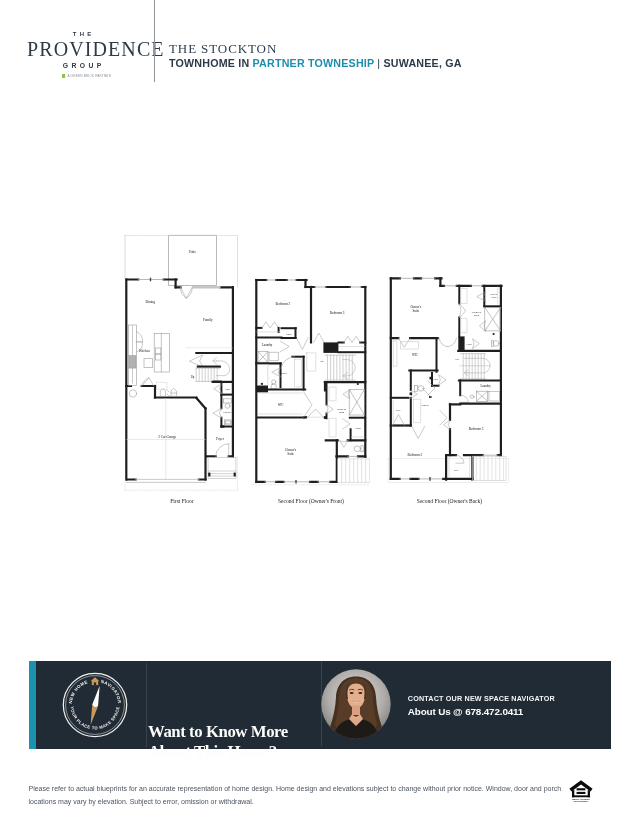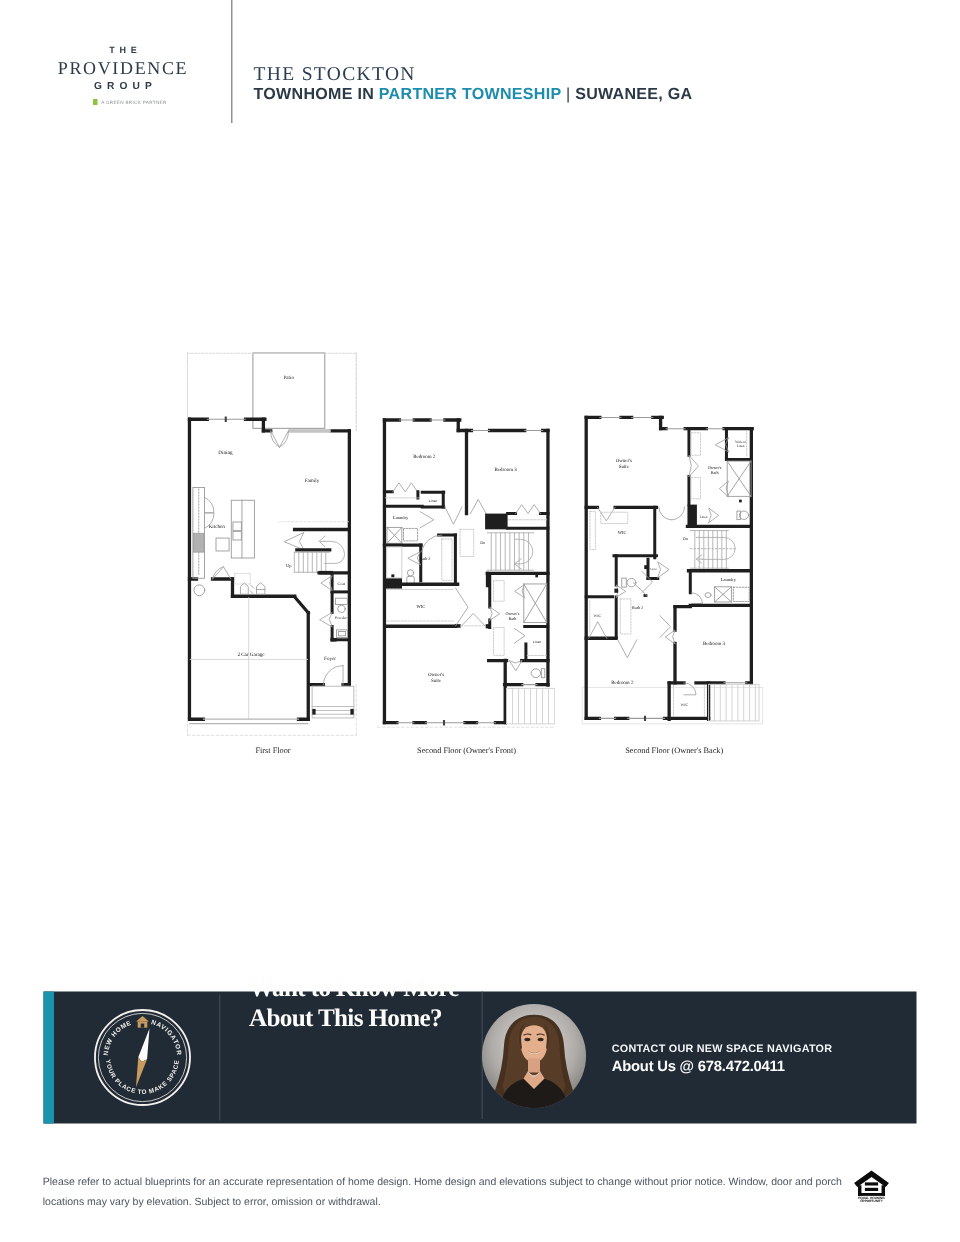--- a/index.html
+++ b/index.html
@@ -5,21 +5,21 @@
   html,body{margin:0;padding:0;background:#fff;}
   body{width:640px;height:828px;position:relative;overflow:hidden;
        font-family:"Liberation Sans",sans-serif;}
   .abs{position:absolute;}
 </style>
 </head>
 <body>
 
 <div class="abs" style="left:27px;top:31px;width:110px;text-align:center;color:#2e3b47;">
   <div style="font-size:6px;letter-spacing:3.2px;font-weight:bold;font-family:'Liberation Sans',sans-serif;text-indent:3.2px;">THE</div>
-  <div style="font-size:12px;letter-spacing:1.1px;font-family:'Liberation Serif',serif;font-weight:400;margin-top:1px;white-space:nowrap;">PROVIDENCE</div>
+  <div style="font-size:20px;letter-spacing:1.1px;font-family:'Liberation Serif',serif;font-weight:400;margin-top:1px;white-space:nowrap;">PROVIDENCE</div>
   <div style="font-size:6.8px;letter-spacing:3.4px;font-weight:bold;font-family:'Liberation Sans',sans-serif;margin-top:1px;text-indent:3.4px;">GROUP</div>
   <div style="margin-top:5px;font-size:3.1px;color:#8a8f94;letter-spacing:.2px;white-space:nowrap;text-indent:9px;"><span style="display:inline-block;width:3.5px;height:3.5px;background:#8bc53f;vertical-align:middle;margin-right:2px;"></span>A GREEN BRICK PARTNER</div>
 </div>
 
 <div class="abs" style="left:153.5px;top:0;width:1.6px;height:82px;background:#8e9499;"></div>
 
 <div class="abs" style="left:169px;top:41px;font-family:'Liberation Serif',serif;font-weight:normal;font-size:13px;letter-spacing:0.9px;color:#2c3e50;">THE STOCKTON</div>
 
 <div class="abs" style="left:169px;top:57px;font-size:10.7px;font-weight:bold;letter-spacing:.2px;color:#2c3a47;">TOWNHOME IN <span style="color:#1d8dad;">PARTNER TOWNESHIP</span> <span style="font-weight:normal;color:#2c3a47;">|</span> SUWANEE, GA</div>
 
@@ -630,21 +630,21 @@
 
   <g fill="#c89a5e">
       <polygon points="35,5.6 39.5,9.5 30.5,9.5"></polygon>
       <rect x="31.6" y="9.5" width="6.8" height="4.4"></rect>
       <rect x="33.8" y="11" width="2.4" height="2.9" fill="#212b35"></rect>
     </g>
 </svg>
 
 <div class="abs" style="left:146.3px;top:663px;width:1px;height:84px;background:#39434d;"></div>
 
-<div class="abs" style="left:148px;top:649px;font-family:'Liberation Serif',serif;font-weight:bold;font-size:16.8px;letter-spacing:-0.45px;line-height:19.6px;color:#fdfdfc;margin-left:18px;">Want to Know More<br>About This Home?</div>
+<div class="abs" style="left:148px;top:722px;font-family:'Liberation Serif',serif;font-weight:bold;font-size:16.8px;letter-spacing:-0.45px;line-height:19.6px;color:#fdfdfc;">Want to Know More<br>About This Home?</div>
 
 <div class="abs" style="left:320.7px;top:661px;width:1px;height:85px;background:#39434d;"></div>
 
 <svg class="abs" style="left:321px;top:669px;" width="70" height="70" viewBox="0 0 70 70">
   <defs>
     <radialGradient id="pbg" cx="50%" cy="40%" r="62%">
       <stop offset="0%" stop-color="#e4e2df"></stop>
         <stop offset="65%" stop-color="#aeaba8"></stop>
         <stop offset="100%" stop-color="#7f7d7a"></stop>
     </radialGradient>

